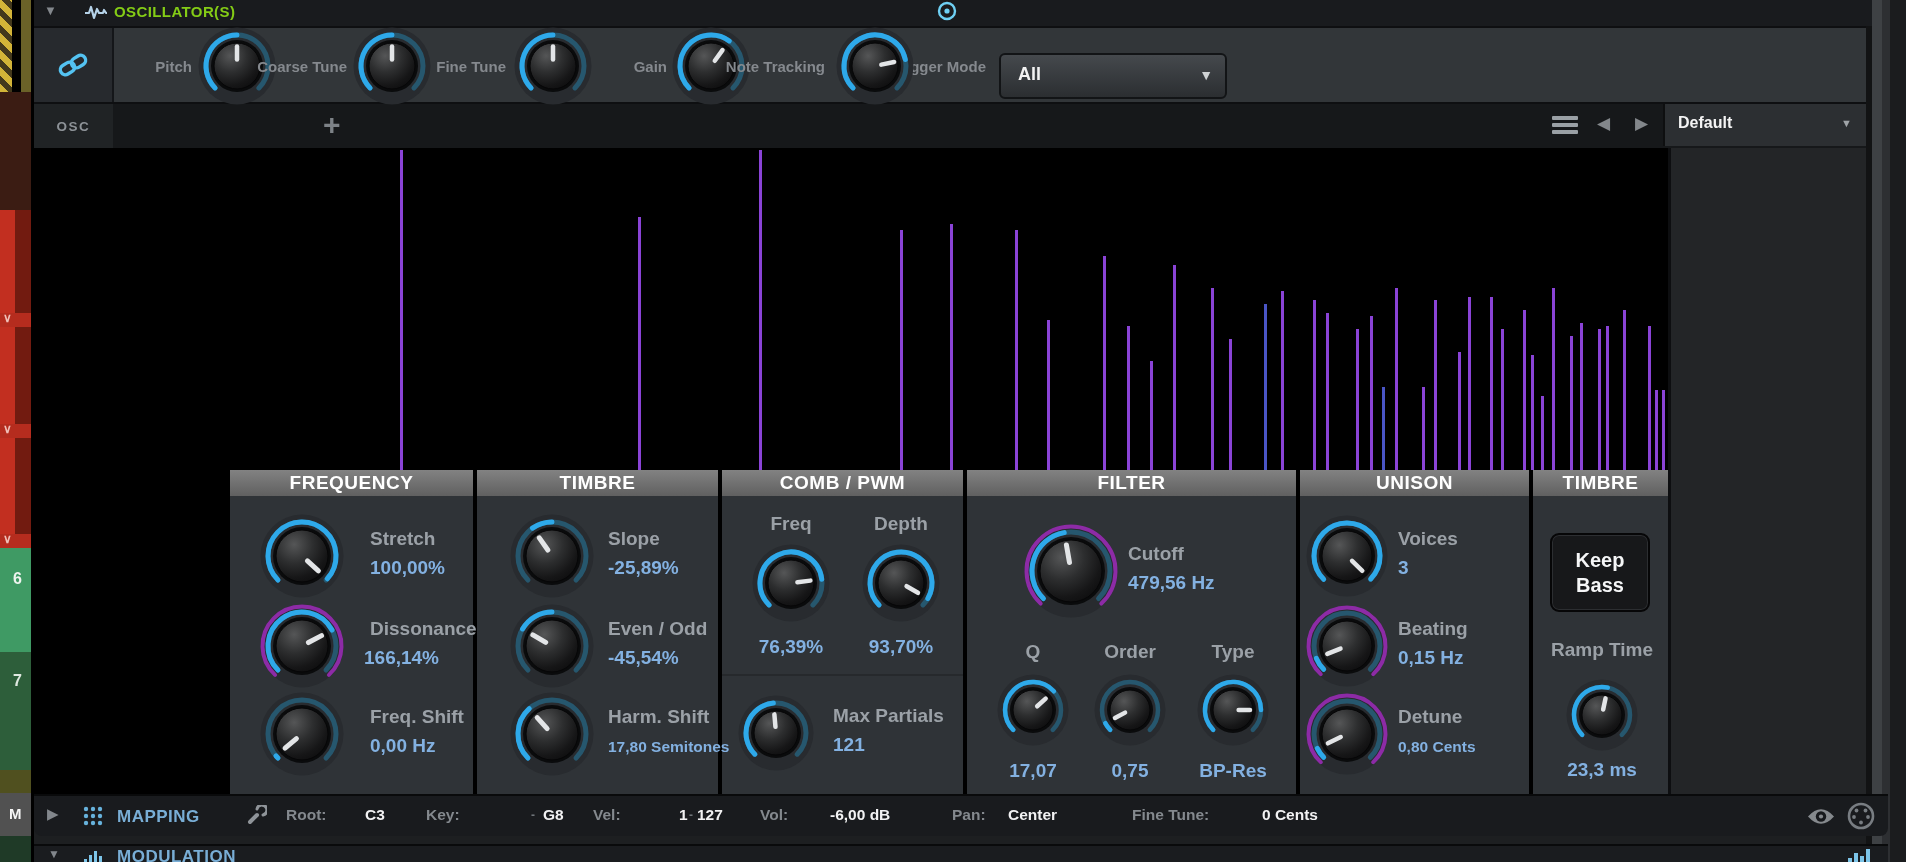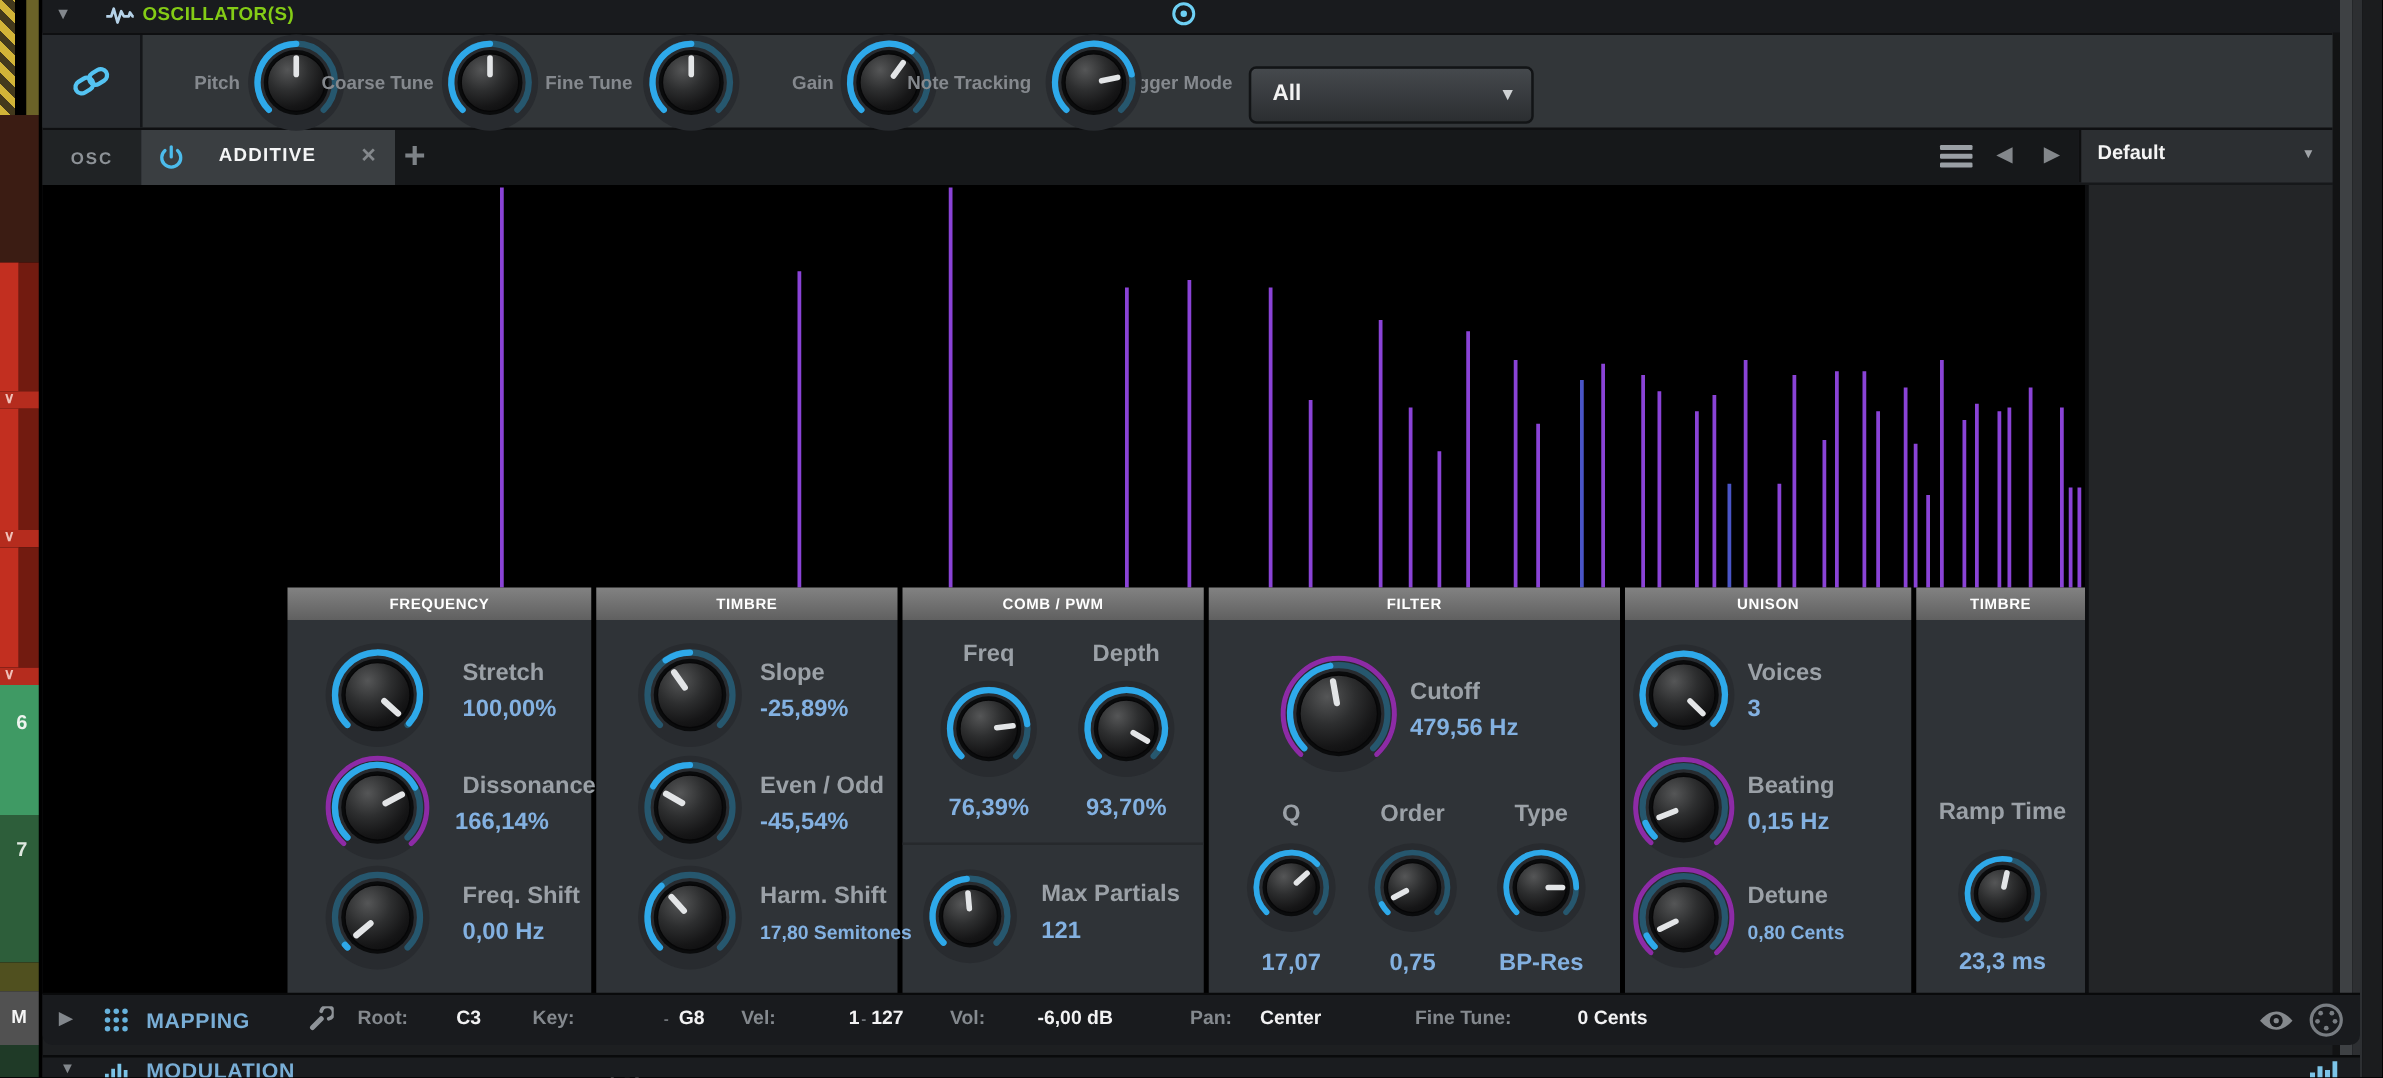--- a/index.html
+++ b/index.html
@@ -7,21 +7,21 @@
   #stage{position:absolute;left:0;top:0;width:1906px;height:862px;background:#000;overflow:hidden;}
   .abs{position:absolute;}
   .seclabel{position:absolute;font-weight:700;font-size:19px;color:#9ba1a7;white-space:nowrap;}
   .secvalue{position:absolute;font-weight:700;font-size:19px;color:#83b1e1;white-space:nowrap;}
   .secvalue.sm{font-size:15.5px;}
   .ctr{text-align:center;}
   .maplabel{position:absolute;top:806px;font-weight:700;font-size:15.5px;color:#84898e;white-space:nowrap;}
   .mapvalue{position:absolute;top:806px;font-weight:700;font-size:15.5px;color:#f2f2f3;white-space:nowrap;}
   .mapsep{position:absolute;top:808px;font-weight:700;font-size:12px;color:#6f7479;}
   .hdrbar{position:absolute;top:470px;height:26px;background:linear-gradient(#828282,#606060);color:#ffffff;
-          font-weight:700;font-size:12px;letter-spacing:.5px;display:flex;align-items:center;justify-content:center;}
+          font-weight:700;font-size:19px;letter-spacing:.5px;display:flex;align-items:center;justify-content:center;}
   .panel{position:absolute;top:496px;height:299px;background:#2f3337;}
   .toplabel{position:absolute;width:120px;font-weight:700;font-size:15px;color:#85898e;line-height:17px;
             display:flex;align-items:center;justify-content:flex-end;text-align:right;height:36px;top:48px;}
   .menubar{position:absolute;width:26px;height:3.5px;background:#9aa0a5;border-radius:1px;}
   .knob-group{position:absolute;}
 </style>
 </head>
 <body>
 
 <svg width="0" height="0" style="position:absolute">
@@ -100,28 +100,20 @@
 
   <div class="toplabel" style="left:866px;">Trigger Mode</div>
   <div class="abs" style="left:999px;top:53px;width:228px;height:46px;background:linear-gradient(#45494d,#2b2e31);border:2px solid #121416;border-radius:6px;box-sizing:border-box;">
     <span class="abs" style="left:17px;top:9px;font-size:18px;font-weight:700;color:#f2f2f2;">All</span>
     <span class="abs" style="right:12px;top:12px;font-size:14px;color:#cfd2d4;">▼</span>
   </div>
 
   <div class="abs" style="left:34px;top:104px;width:1832px;height:44px;background:#16181a;"></div>
   <div class="abs" style="left:34px;top:104px;width:79px;height:44px;background:#202325;display:flex;align-items:center;justify-content:center;">
     <span style="font-size:13.5px;font-weight:700;letter-spacing:1.5px;color:#8d9297;">OSC</span>
-  </div>
-  <div class="abs" style="left:113px;top:104px;width:203px;height:44px;background:#3a3e41;">
-    <svg class="abs" style="left:13px;top:11px;" width="22" height="22" viewBox="0 0 22 22">
-      <path d="M6 5.4 A7.6 7.6 0 1 0 16 5.4" stroke="#4cbcec" stroke-width="2.6" fill="none" stroke-linecap="round"></path>
-      <line x1="11" y1="2.4" x2="11" y2="10.5" stroke="#4cbcec" stroke-width="2.6" stroke-linecap="round"></line>
-    </svg>
-    <span class="abs" style="left:62px;top:12px;font-size:15px;font-weight:700;letter-spacing:1px;color:#f4f5f6;">ADDITIVE</span>
-    <span class="abs" style="left:176px;top:9px;font-size:20px;font-weight:700;color:#84888c;">×</span>
   </div>
   <span class="abs" style="left:323px;top:104px;font-size:30px;font-weight:700;color:#7d8287;line-height:42px;">+</span>
 
   <div class="abs" style="left:1552px;top:116px;width:26px;height:20px;">
     <div class="menubar" style="top:0;"></div>
     <div class="menubar" style="top:7px;"></div>
     <div class="menubar" style="top:14px;"></div>
   </div>
   <span class="abs" style="left:1597px;top:113px;font-size:17px;color:#83878b;">◀</span>
   <span class="abs" style="left:1635px;top:113px;font-size:17px;color:#83878b;">▶</span>
@@ -196,20 +188,23 @@
 
   <div class="panel" style="left:230px;width:243px;"></div>
   <div class="panel" style="left:477px;width:241px;"></div>
   <div class="panel" style="left:722px;width:241px;"></div>
   <div class="panel" style="left:967px;width:329px;"></div>
   <div class="panel" style="left:1300px;width:229px;"></div>
   <div class="panel" style="left:1533px;width:135px;"></div>
 
   <div class="abs" style="left:722px;top:674px;width:241px;height:2px;background:#26292c;"></div>
 
+  <div class="abs" style="left:1550px;top:533px;width:100px;height:79px;background:#17181a;border:2px solid #060607;border-radius:9px;box-sizing:border-box;box-shadow:inset 0 0 0 1px #2c2e31;display:flex;align-items:center;justify-content:center;">
+    <span style="width:62px;text-align:center;font-size:20px;font-weight:700;color:#f5f6f7;line-height:25px;">Keep Bass</span>
+  </div>
 
   <div class="abs" style="left:34px;top:794px;width:1854px;height:42px;background:#191b1e;border-top:2px solid #090a0b;border-radius:0 0 8px 8px;box-sizing:border-box;">
     <span class="abs" style="left:13px;top:9px;font-size:15px;color:#82878c;">▶</span>
     <svg class="abs" style="left:48px;top:9px;" width="22" height="22" viewBox="0 0 22 22">
       <g fill="#67b2dc">
         <circle cx="4" cy="4" r="2.2"></circle>
           <circle cx="11" cy="4" r="2.2"></circle>
           <circle cx="18" cy="4" r="2.2"></circle>
         <circle cx="4" cy="11" r="2.2"></circle>
           <circle cx="11" cy="11" r="2.2"></circle>

